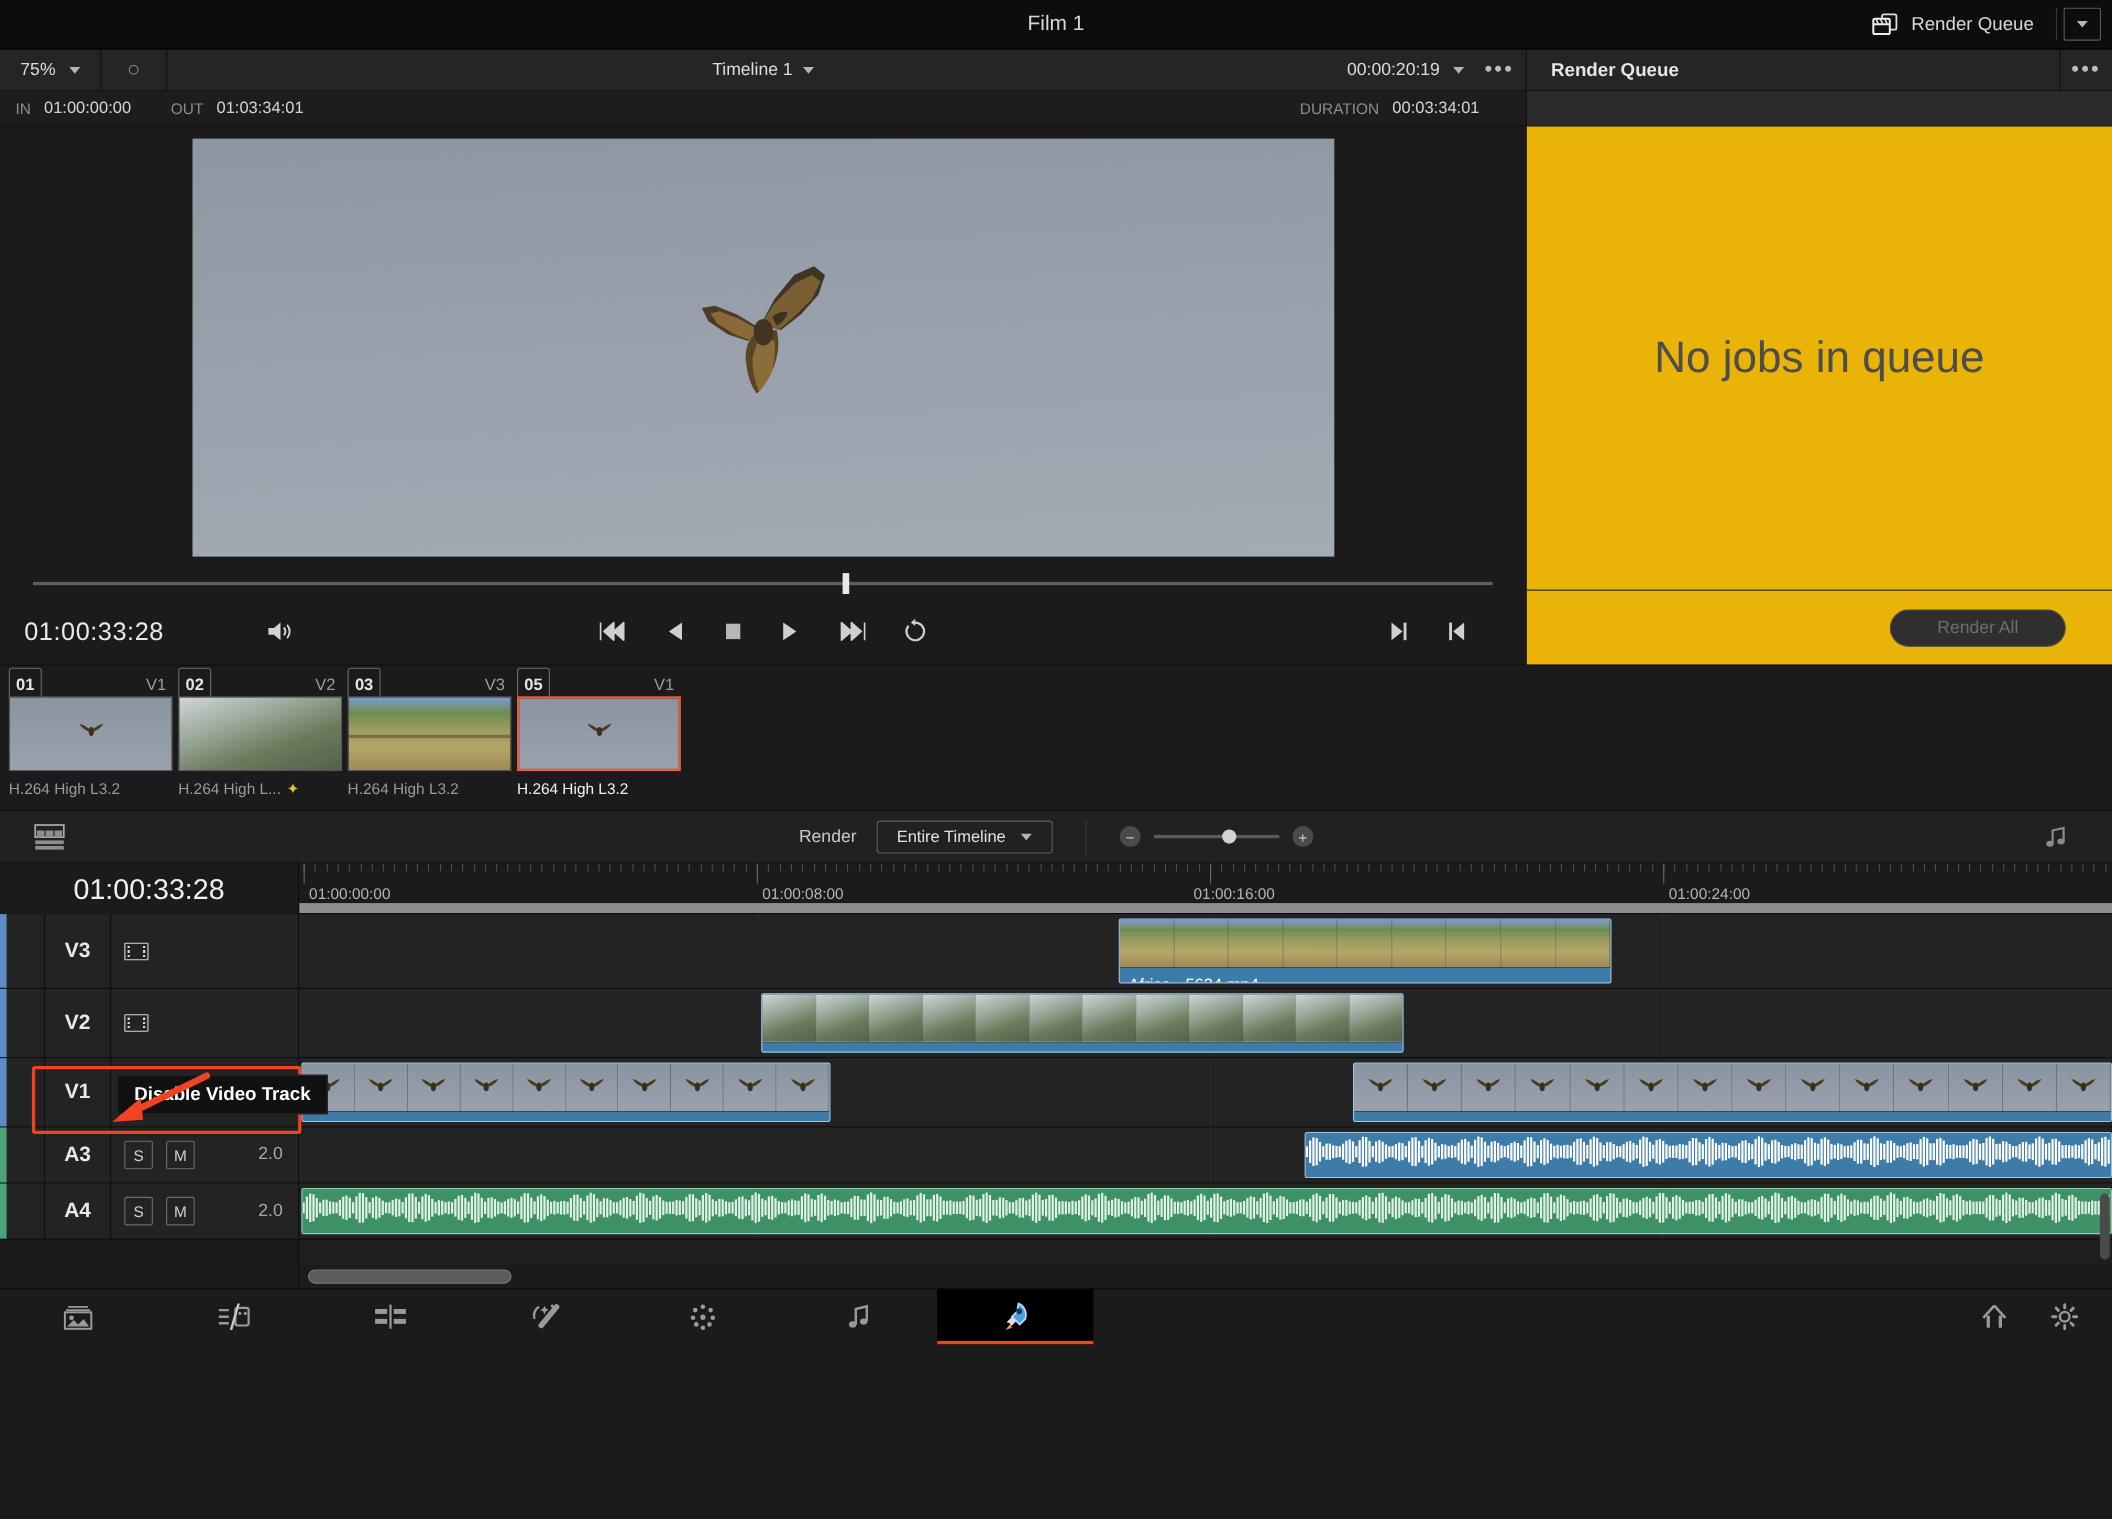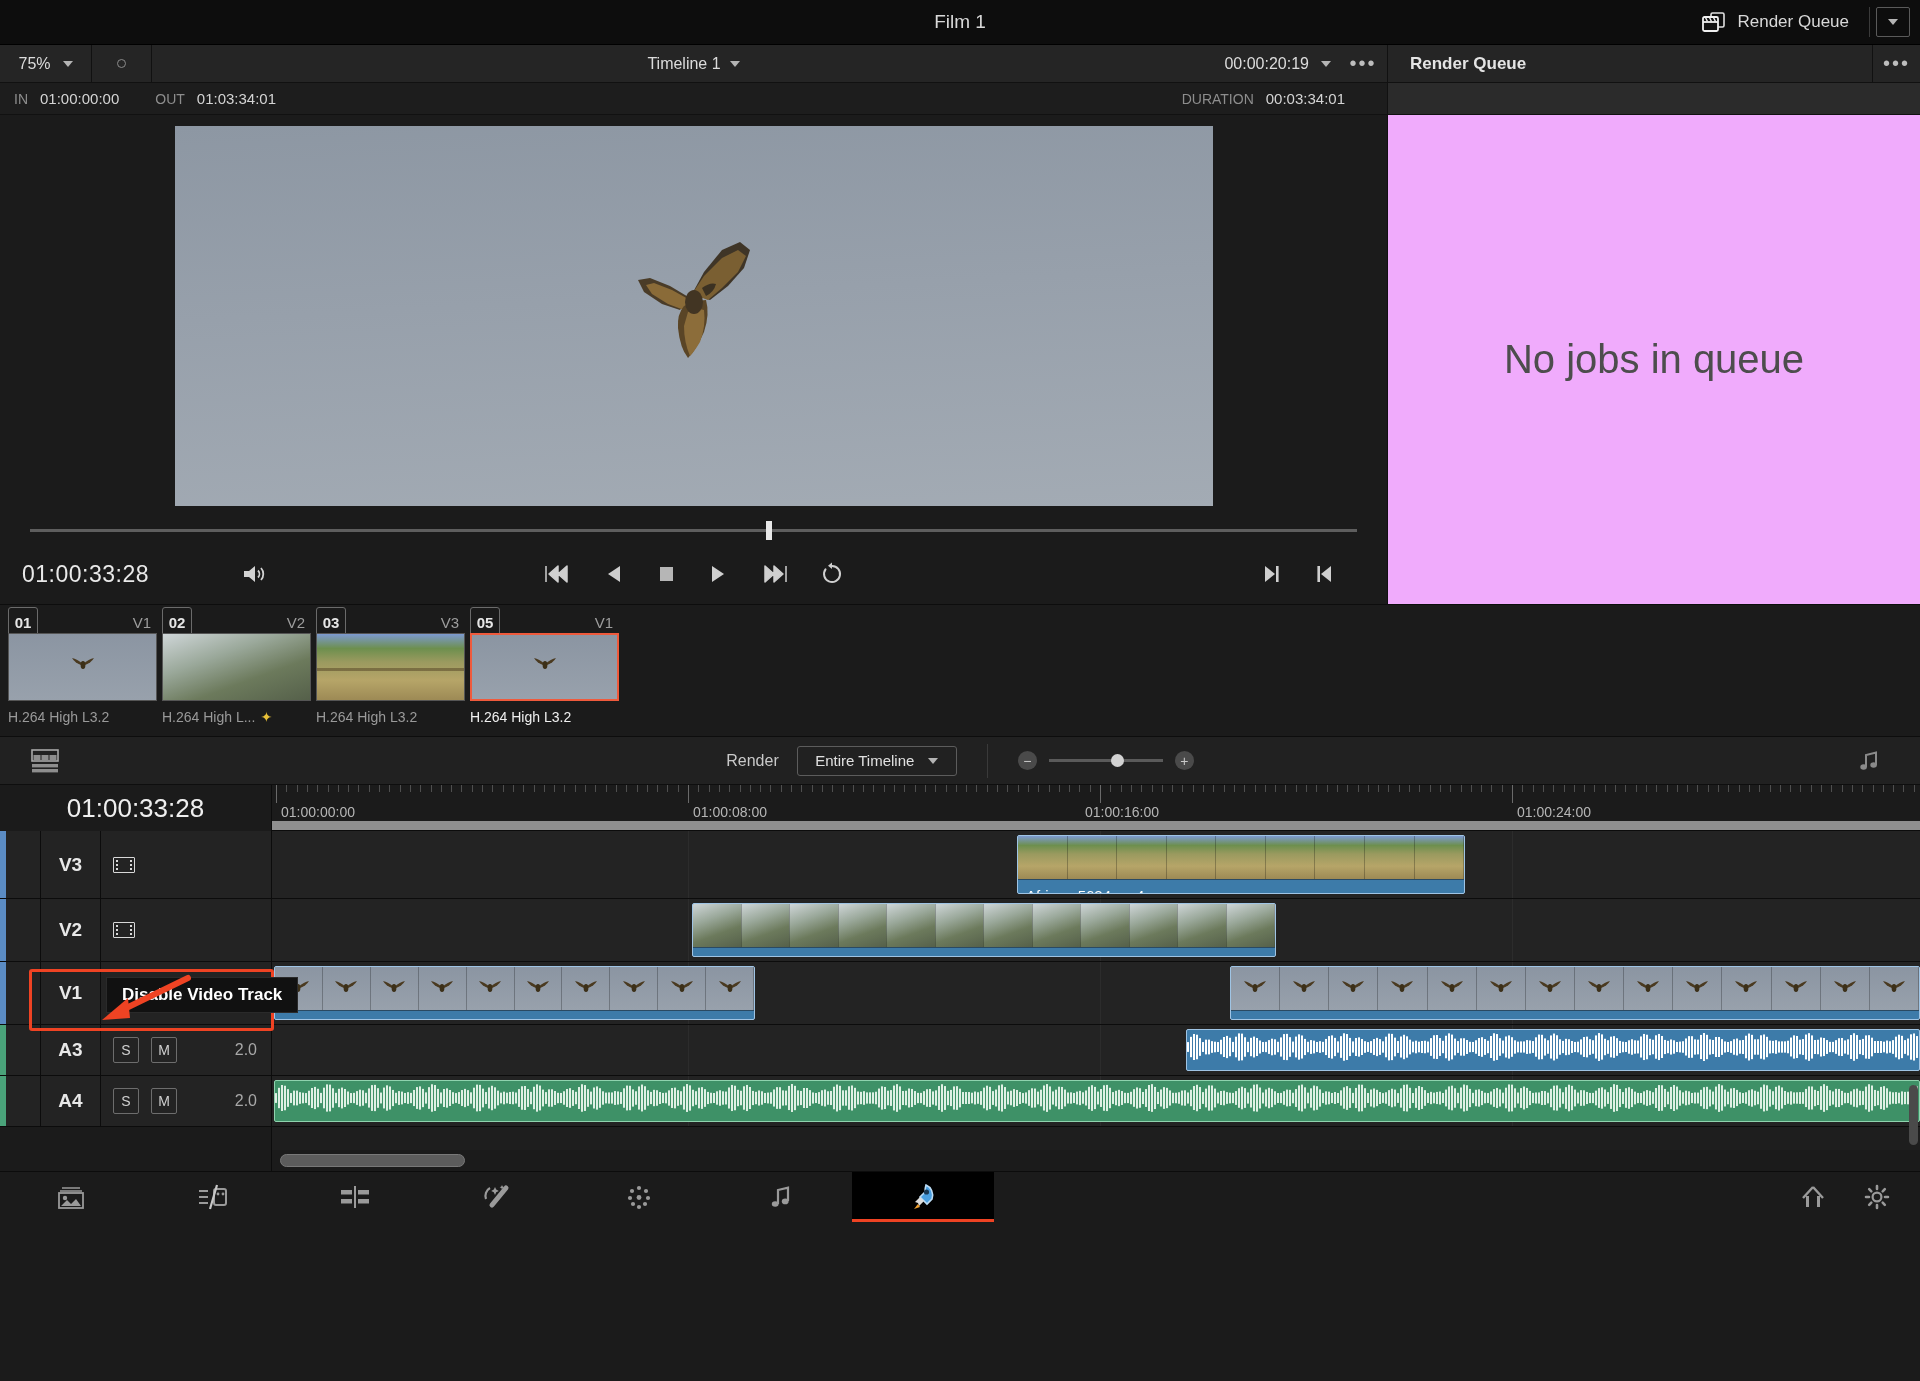--- a/index.html
+++ b/index.html
@@ -81,21 +81,21 @@
   #scrub-track { flex:1; height:3px; background:#5e5e5e; position:relative; }
   #scrub-head { position:absolute; left:55.5%; top:-8px; width:6px; height:19px; background:#e8e8e8; }
   #transport { height: 60px; display:flex; align-items:center; position:relative; padding: 0 22px;}
   #tc-current { font-size: 23px; color:#e9e9e9; letter-spacing:0.5px; }
   #spk { margin-left: 92px; }
   #transport-mid { position:absolute; left:0; right:0; display:flex; align-items:center; justify-content:center; gap: 30px; pointer-events:none;}
   #transport-mid > * { pointer-events:auto; }
   #transport-right { margin-left:auto; display:flex; gap: 30px; padding-right: 28px; }
 
   
-  #rq-pane { flex:1; background:#f0abfc; display:flex; flex-direction:column; }
+  #rq-pane { flex:1; background:#eab308; display:flex; flex-direction:column; }
   #rq-body { flex:1; display:flex; align-items:center; justify-content:center; }
   #rq-empty { font-size: 40px; color:#4d4d4d; }
   #rq-footer { height: 68px; display:flex; align-items:center; justify-content:flex-end; padding-right: 42px; border-top:1px solid #1d1d1d; }
   #render-all {
     width: 160px; height: 34px; border-radius: 17px; border:1px solid #4a4a4a;
     color:#6e6e6e; font-size:16px; display:flex; align-items:center; justify-content:center;
     background:#2f2f2f;
   }
 
   
@@ -343,20 +343,23 @@
               <rect x="4.4" y="4" width="2.6" height="16" fill="#cfcfcf"></rect>
             </svg>
         </span>
       </div>
     </div>
   </div>
 
   <div id="rq-pane">
     <div id="rq-body">
       <div id="rq-empty">No jobs in queue</div>
+    </div>
+    <div id="rq-footer">
+      <div id="render-all">Render All</div>
     </div>
   </div>
 </div>
 
 <div id="clipstrip">
     <div class="clip-item">
       <div class="clip-top">
         <div class="clip-num">01</div>
         <div class="clip-track">V1</div>
       </div>

